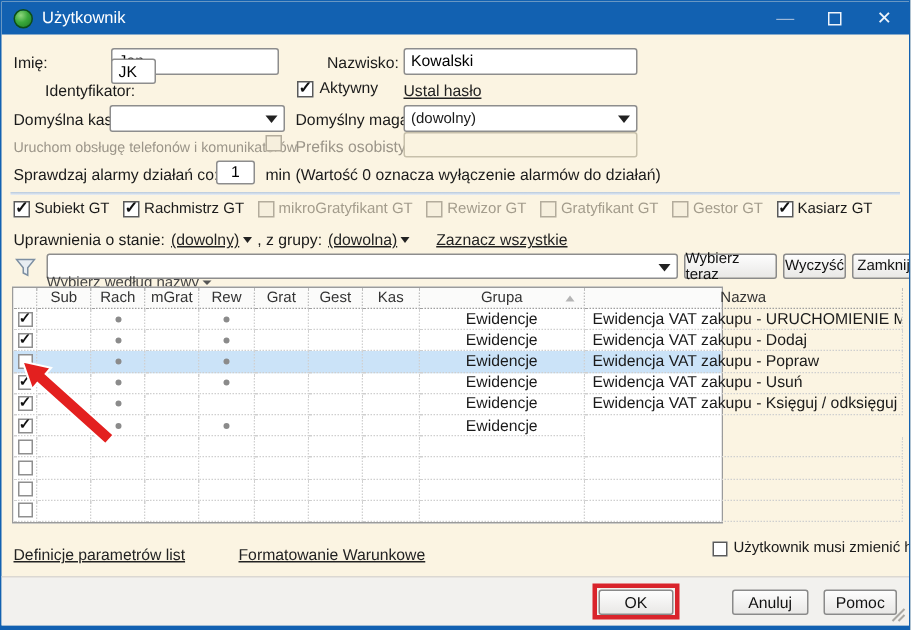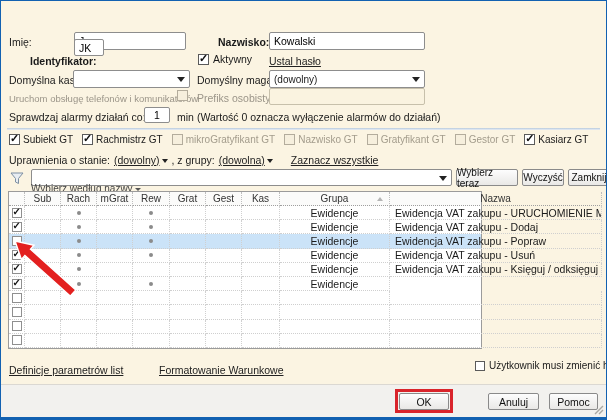--- a/index.html
+++ b/index.html
@@ -15,21 +15,21 @@
   .app-icon{width:13px;height:13px;border-radius:50%;margin-left:8px;
     background:radial-gradient(circle at 35% 30%, #8fd67e 0%, #3aa83b 45%, #1d7a24 100%);
     border:1px solid #0c4d17;}
   .title-text{color:#ffffff;font-size:11px;margin-left:6px;}
   .wbtns{margin-left:auto;display:flex;align-items:center;height:100%;}
   .wbtn{width:33px;height:100%;display:flex;align-items:center;justify-content:center;color:#eef4fb;font-size:12px;}
   .wbtn.dim{color:#9db8d8;}
   .maxbox{width:9px;height:9px;border:1px solid #eef4fb;display:block;}
   
   .lbl{position:absolute;white-space:nowrap;}
-  .b{font-weight:bold;padding-left:21px;}
+  .b{font-weight:normal;padding-left:21px;}
   .gray{color:#9b9589;}
   .field{position:absolute;border:1px solid #8d8d8d;background:#fff;font-family:Liberation Sans, sans-serif;
     font-size:10.5px;padding:1px 4px;color:#000;border-radius:2px;}
   .field:disabled,.field.dis{background:#faf3e0;border-color:#c7c0ab;color:#888;}
   .combo{position:absolute;border:1px solid #8d8d8d;background:#fff;border-radius:2px;
     display:flex;align-items:center;padding:0 16px 0 4px;font-size:10px;white-space:nowrap;overflow:hidden;}
   .combo .arr{position:absolute;right:4px;top:50%;margin-top:-2px;width:0;height:0;
     border-left:4px solid transparent;border-right:4px solid transparent;border-top:5px solid #222;}
   .cb{width:11px;height:11px;border:1px solid #5a5a5a;background:#fff;display:inline-block;position:relative;flex:none;}
   .cb.on::after{content:"✓";position:absolute;left:0px;top:-3px;font-size:11px;font-weight:bold;color:#111;}
@@ -70,20 +70,31 @@
   .footerbar{position:absolute;left:0;top:383px;width:100%;height:33px;background:#f2f1ee;border-top:1px solid #dbd8d2;}
   .okrect{position:absolute;left:394px;top:388px;width:58px;height:24px;border:3px solid #d9242b;z-index:5;}
   .grip{position:absolute;right:2px;bottom:2px;}
   .annotation-arrow{position:absolute;left:4px;top:230px;z-index:6;pointer-events:none;}
 </style>
 </head>
 <body>
 
 <div class="win">
 
+  <div class="titlebar">
+    <span class="app-icon"></span>
+    <span class="title-text">Użytkownik</span>
+    <span class="wbtns">
+      <span class="wbtn dim">—</span>
+      <span class="wbtn">
+          <span class="maxbox"></span>
+        </span>
+      <span class="wbtn">✕</span>
+    </span>
+  </div>
 
   <span class="lbl" style="left:8px;top:35px">Imię:</span>
   <input class="field" style="left: 73px; top: 31px; width: 112px; height: 18px;" value="Jan">
   <span class="lbl b" style="left:196px;top:35px">Nazwisko:</span>
   <input class="field" style="left: 268px; top: 31px; width: 156px; height: 18px;" value="Kowalski">
 
   <span class="lbl b" style="left:8px;top:54px">Identyfikator:</span>
   <input class="field" style="left: 73px; top: 38px; width: 30px; height: 17px;" value="JK">
   <span class="lbl" style="left:197px;top:52px;display:flex;gap:4px;align-items:center">
     <span class="cb on"></span>
@@ -121,21 +132,21 @@
     <label class="prod">
         <span class="cb on"></span>
         <span>Rachmistrz GT</span>
       </label>
     <label class="prod dis">
         <span class="cb dis"></span>
         <span>mikroGratyfikant GT</span>
       </label>
     <label class="prod dis">
         <span class="cb dis"></span>
-        <span>Nazwisko GT</span>
+        <span>Rewizor GT</span>
       </label>
     <label class="prod dis">
         <span class="cb dis"></span>
         <span>Gratyfikant GT</span>
       </label>
     <label class="prod dis">
         <span class="cb dis"></span>
         <span>Gestor GT</span>
       </label>
     <label class="prod">

